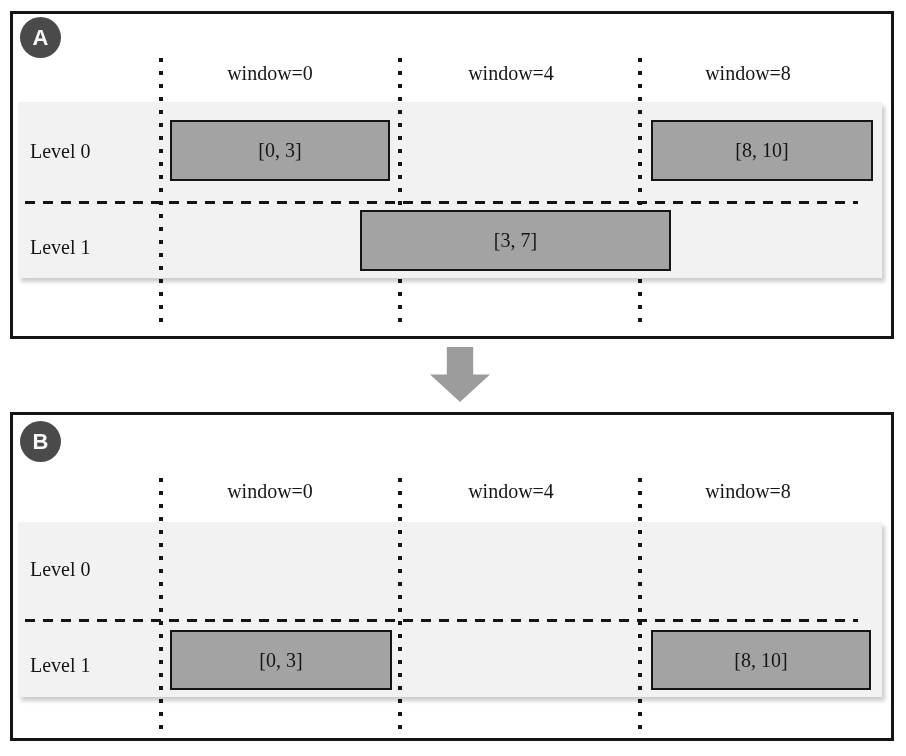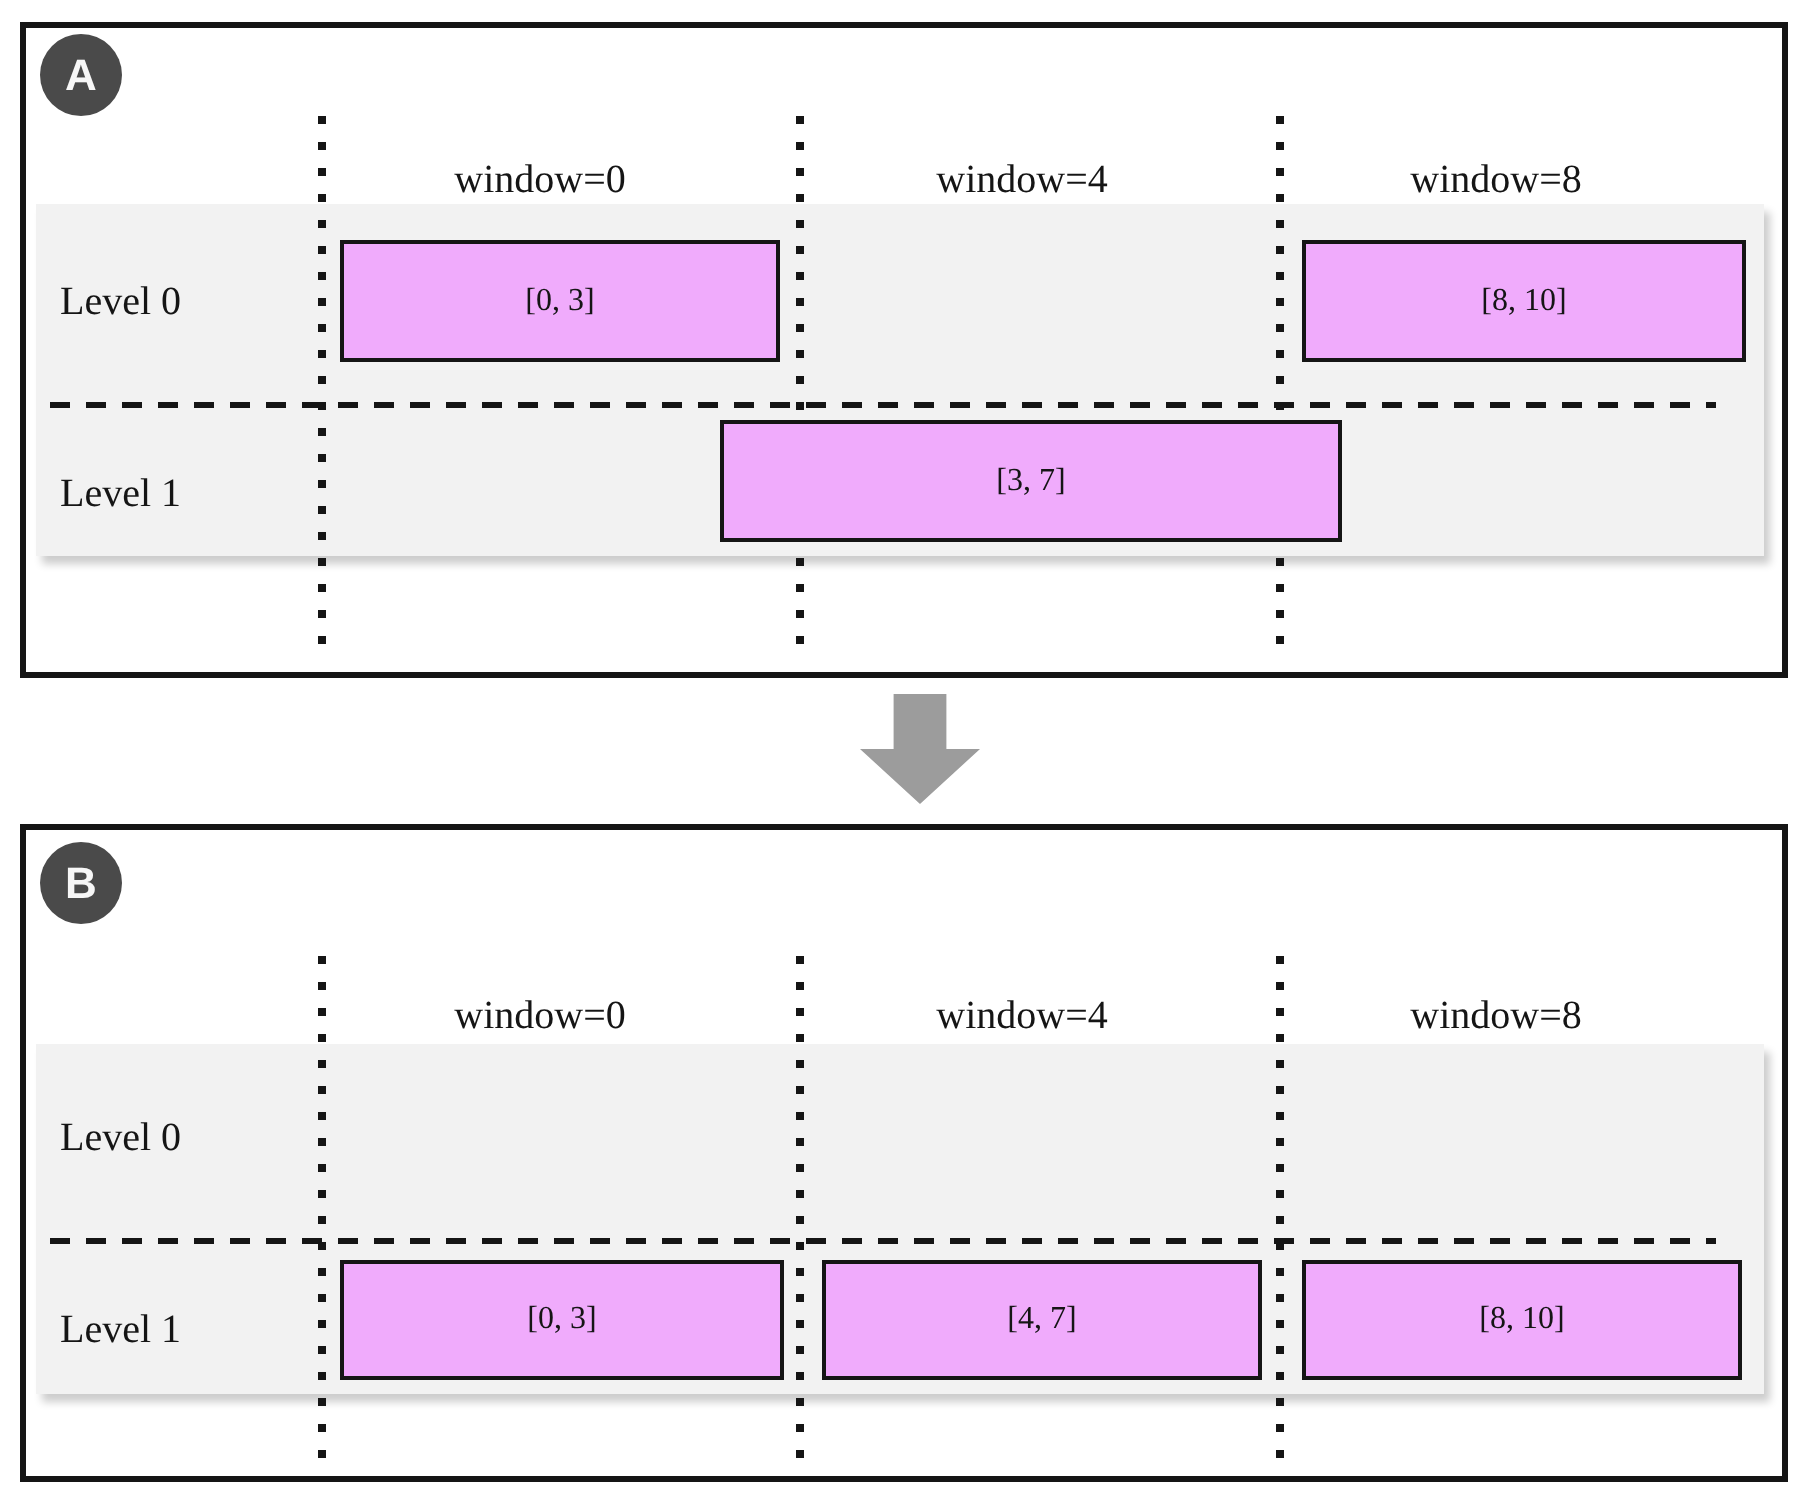--- a/index.html
+++ b/index.html
@@ -62,40 +62,39 @@
   }
 
   .colhead {
     position: absolute;
     top: 46px;
     width: 170px;
     text-align: center;
     font-size: 20px;
     line-height: 26px;
     z-index: 4;
-    margin-top: 17px;
   }
   #panel-b .colhead { top: 63px; }
 
   .rowlabel {
     position: absolute;
     left: 17px;
     width: 100px;
     text-align: left;
     font-size: 20px;
     line-height: 26px;
     z-index: 4;
   }
 
   .ibox {
     position: absolute;
-    background: #f0abfc;
+    background: #a3a3a3;
     border: 2px solid var(--line);
     display: flex; align-items: center; justify-content: center;
-    font-size: 16px;
+    font-size: 20px;
     z-index: 3;
   }
 
   .arrow-down {
     position: absolute;
     left: 430px; top: 347px;
     width: 60px; height: 55px;
     background: var(--arrow);
     clip-path: polygon(28% 0, 72% 0, 72% 50%, 100% 50%, 50% 100%, 0 50%, 28% 50%);
   }
@@ -149,17 +148,16 @@
     <div class="colhead" style="left:172px;">window=0</div>
     <div class="colhead" style="left:413px;">window=4</div>
     <div class="colhead" style="left:650px;">window=8</div>
 
     <div class="hdash" style="top:204px;"></div>
 
     <div class="rowlabel" style="top:141px;">Level 0</div>
     <div class="rowlabel" style="top:237px;">Level 1</div>
 
     <div class="ibox" style="left:157px; top:215px; width:222px; height:60px;">[0, 3]</div>
-    <div class="ibox" style="left:398px; top:215px; width:220px; height:60px;">[4, 7]</div>
     <div class="ibox" style="left:638px; top:215px; width:220px; height:60px;">[8, 10]</div>
   </section>
 
 </div>
 
 </body></html>

